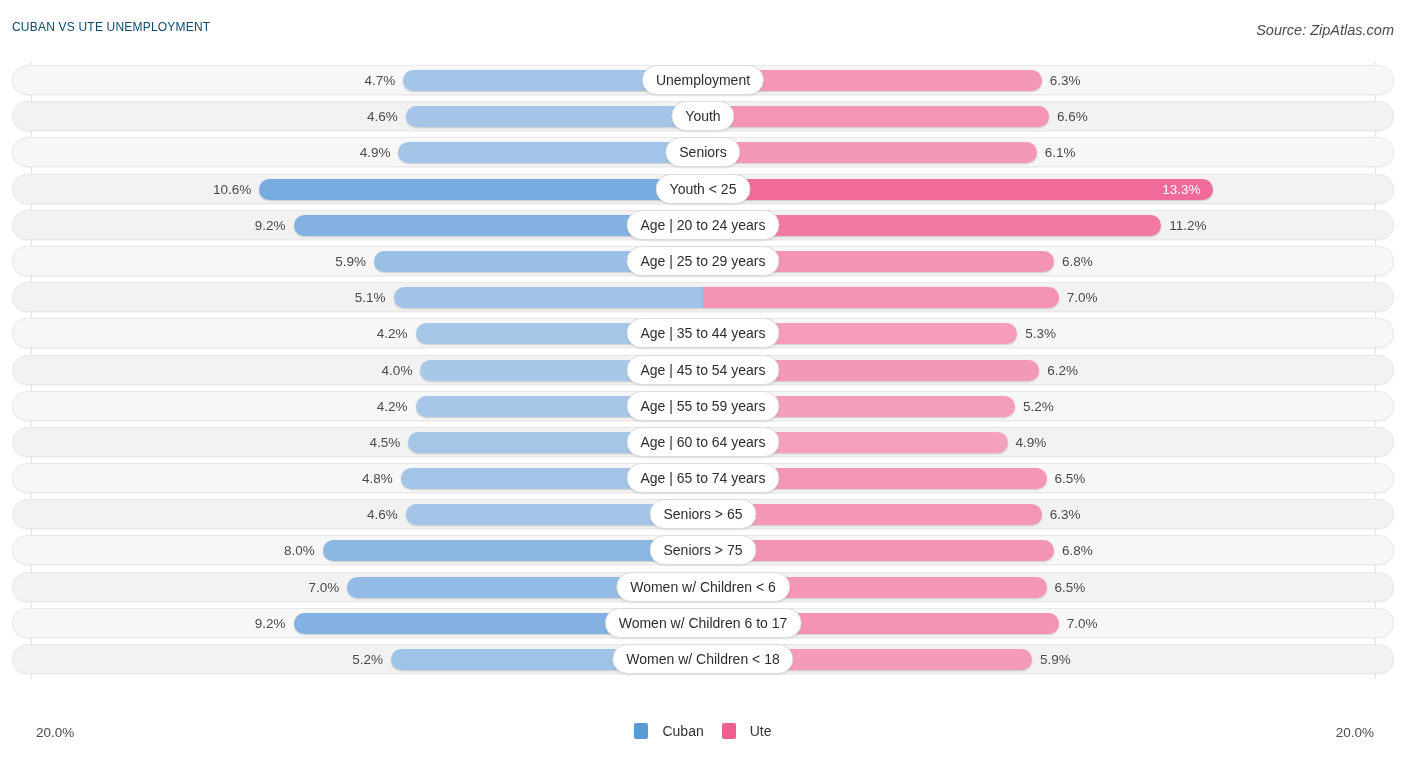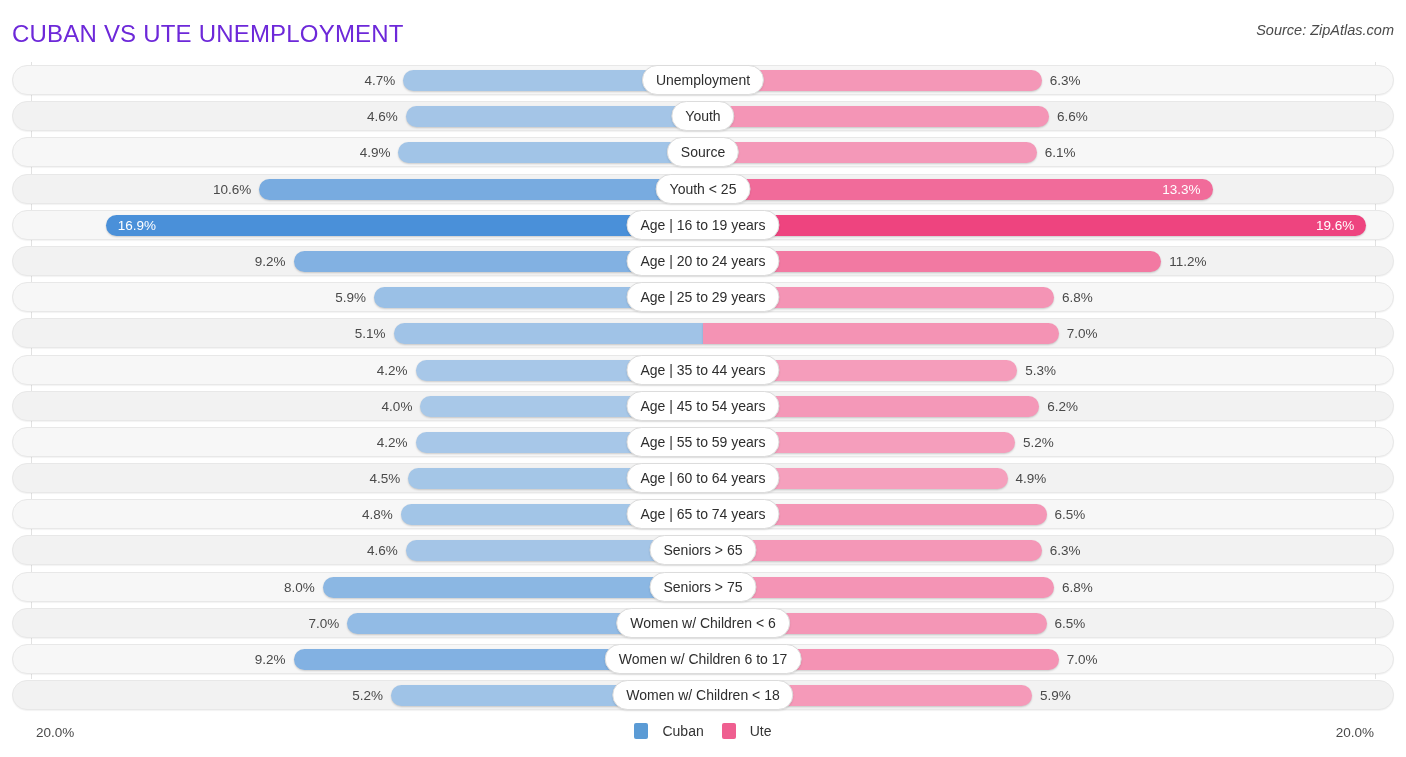--- a/index.html
+++ b/index.html
@@ -19,23 +19,23 @@
 
   
   #header {
     position: absolute;
     left: 0; top: 0;
     width: 1406px; height: 62px;
   }
   #chart-title {
     position: absolute;
     left: 12px; top: 20px;
-    font-size: 24px;
+    font-size: 12px;
     letter-spacing: 0.2px;
-    color: #6d28d9;
+    color: #0c4a6e;
     font-weight: 400;
     white-space: nowrap;
   }
   #source-label {
     position: absolute;
     right: 12px; top: 22px;
     font-size: 14.5px;
     font-style: italic;
     color: #4a4a4a;
     white-space: nowrap;
@@ -191,37 +191,29 @@
           <div class="val val-left" style="left: 319.76px; width: 78px;">4.6%</div>
           <div class="val val-right" style="left: 1057.04px;">6.6%</div>
           <div class="center-pill" style="left: 703px;">Youth</div>
         </div>
         <div class="row">
           <div class="track"></div>
           <div class="bar bar-left" style="left: 398.44px; width: 304.56px; background: rgb(161, 196, 231);"></div>
           <div class="bar bar-right" style="left: 703px; width: 333.84px; background: rgb(244, 152, 184);"></div>
           <div class="val val-left" style="left: 312.44px; width: 78px;">4.9%</div>
           <div class="val val-right" style="left: 1044.84px;">6.1%</div>
-          <div class="center-pill" style="left: 703px;">Source</div>
+          <div class="center-pill" style="left: 703px;">Seniors</div>
         </div>
         <div class="row alt">
           <div class="track"></div>
           <div class="bar bar-left" style="left: 259.36px; width: 443.64px; background: rgb(120, 171, 224);"></div>
           <div class="bar bar-right" style="left: 703px; width: 509.52px; background: rgb(241, 107, 154);"></div>
           <div class="val val-left" style="left: 173.36px; width: 78px;">10.6%</div>
           <div class="val val-right inside" style="left: 1152.52px; width: 48px; text-align: right;">13.3%</div>
           <div class="center-pill" style="left: 703px; text-align: right;">Youth &lt; 25</div>
-        </div>
-        <div class="row">
-          <div class="track"></div>
-          <div class="bar bar-left" style="left: 105.64px; width: 597.36px; background: rgb(74, 144, 217);"></div>
-          <div class="bar bar-right" style="left: 703px; width: 663.24px; background: rgb(238, 68, 127);"></div>
-          <div class="val val-left inside" style="left: 117.64px; text-align: left;">16.9%</div>
-          <div class="val val-right inside" style="left: 1306.24px; width: 48px; text-align: right;">19.6%</div>
-          <div class="center-pill" style="left: 703px;">Age | 16 to 19 years</div>
         </div>
         <div class="row alt">
           <div class="track"></div>
           <div class="bar bar-left" style="left: 293.52px; width: 409.48px; background: rgb(130, 177, 226);"></div>
           <div class="bar bar-right" style="left: 703px; width: 458.28px; background: rgb(242, 121, 162);"></div>
           <div class="val val-left" style="left: 207.52px; width: 78px;">9.2%</div>
           <div class="val val-right" style="left: 1169.28px;">11.2%</div>
           <div class="center-pill" style="left: 703px;">Age | 20 to 24 years</div>
         </div>
         <div class="row">

